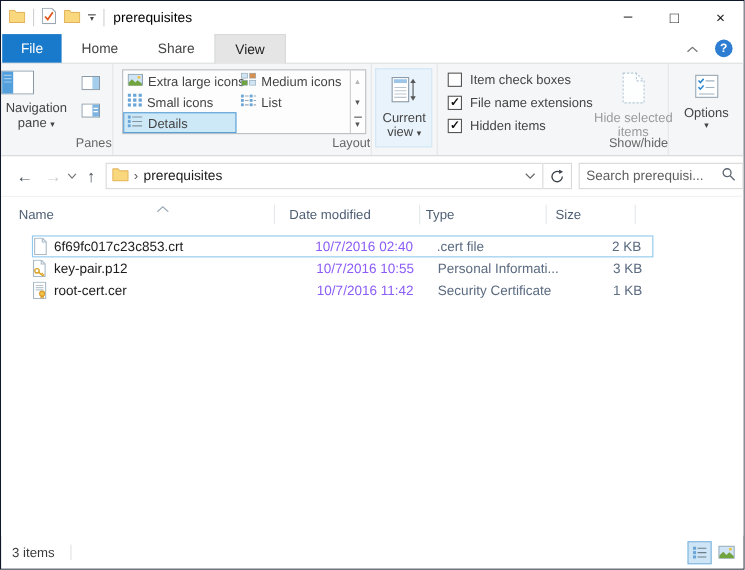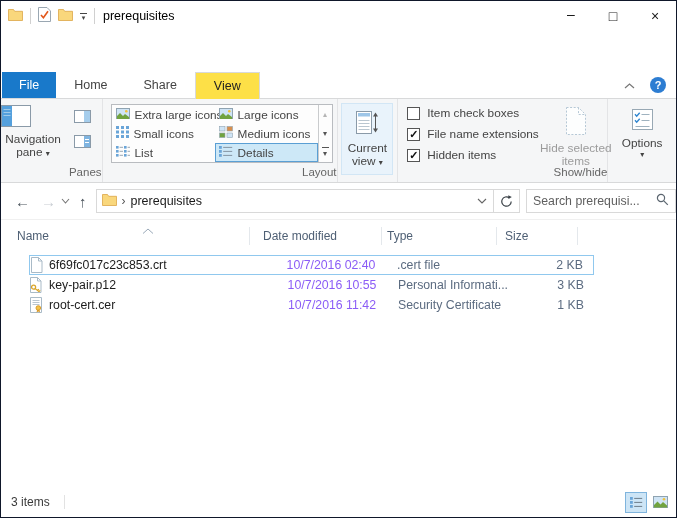--- a/index.html
+++ b/index.html
@@ -21,24 +21,24 @@
   .qat-caret .bar { width:7px; height:1px; background:#444; margin-bottom:1px; }
   .qat-caret .tri { font-size:7px; color:#444; line-height:5px; }
   .win-title { margin-left:8px; font-size:12.5px; color:#000; }
   .win-controls { margin-left:auto; display:flex; height:30px; }
   .win-btn { width:42px; height:30px; display:flex; align-items:center; justify-content:center;
              font-size:14px; color:#1a1a1a; cursor:default; }
   .win-btn.min span { position:relative; top:-2px; }
 
   
   .tabstrip { height:27px; flex:none; display:flex; align-items:center; background:#fff;
-              border-bottom:1px solid #d8d9da; position:relative;margin-top:41px; }
+              border-bottom:1px solid #d8d9da; position:relative; }
   .tab { padding:0 18px; height:26px; line-height:26px; font-size:12.5px; color:#444; cursor:default; }
   .tab-file { background:#1979ca; color:#fff; margin-left:1px; padding:0 17px; }
-  .tab-active { background:#fde047; border:1px solid #d8d9da; border-bottom:none;
+  .tab-active { background:#e5e5e5; border:1px solid #d8d9da; border-bottom:none;
                 height:27px; line-height:26px; margin-bottom:-1px; color:#222; }
   .tabstrip-right { margin-left:auto; display:flex; align-items:center; gap:15px;
                     padding-right:10px; height:26px; }
   .help-badge { width:16px; height:16px; border-radius:50%; background:#2d7dd2; color:#fff;
                 font-size:11px; font-weight:bold; display:flex; align-items:center; justify-content:center; }
 
   
   .ribbon { height:84px; flex:none; background:#f5f6f7; border-bottom:1px solid #d8d9da;
             display:flex; position:relative; }
   .rgroup { position:relative; border-right:1px solid #e3e4e6; padding-top:3px; }
@@ -232,56 +232,48 @@
         <div class="gallery-grid">
           <div class="gallery-item">
             <span><svg width="14" height="11" viewBox="0 0 14 11">
                   <rect x=".5" y=".5" width="13" height="10" fill="#cfe4f5" stroke="#8fa3b1"></rect>
                   <path d="M1 8l3-3 3 3 2-2 4 3v2H1z" fill="#71a33f"></path>
                   <circle cx="10.3" cy="3.3" r="1.3" fill="#f0c23c"></circle>
                 </svg></span>
             <span>Extra large icons</span>
           </div>
           <div class="gallery-item">
-            <span><svg width="14" height="11" viewBox="0 0 14 11">
-                  <rect x=".5" y=".5" width="13" height="10" fill="#cfe4f5" stroke="#8fa3b1"></rect>
-                  <path d="M1 8l3-3 3 3 2-2 4 3v2H1z" fill="#71a33f"></path>
-                  <circle cx="10.3" cy="3.3" r="1.3" fill="#f0c23c"></circle>
+            <span><svg width="14" height="12" viewBox="0 0 14 12">
+                  <g stroke="#8fa3b1" stroke-width=".6">
+                    <rect x=".5" y=".5" width="5.5" height="4.5" fill="#cfe4f5"></rect>
+                    <rect x="8" y=".5" width="5.5" height="4.5" fill="#d88f4e"></rect>
+                    <rect x=".5" y="7" width="5.5" height="4.5" fill="#71a33f"></rect>
+                    <rect x="8" y="7" width="5.5" height="4.5" fill="#cfe4f5"></rect>
+                  </g>
                 </svg></span>
-            <span>Large icons</span>
+            <span>Medium icons</span>
           </div>
           <div class="gallery-item">
             <span><svg width="13" height="12" viewBox="0 0 13 12">
                   <g fill="#6aa5d8">
                     <rect x="0" y="0" width="3" height="3"></rect>
                     <rect x="5" y="0" width="3" height="3"></rect>
                     <rect x="10" y="0" width="3" height="3"></rect>
                     <rect x="0" y="4.5" width="3" height="3"></rect>
                     <rect x="5" y="4.5" width="3" height="3"></rect>
                     <rect x="10" y="4.5" width="3" height="3"></rect>
                     <rect x="0" y="9" width="3" height="3"></rect>
                     <rect x="5" y="9" width="3" height="3"></rect>
                     <rect x="10" y="9" width="3" height="3"></rect>
                   </g>
                 </svg></span>
             <span>Small icons</span>
           </div>
           <div class="gallery-item">
             <span><svg width="14" height="12" viewBox="0 0 14 12">
-                  <g stroke="#8fa3b1" stroke-width=".6">
-                    <rect x=".5" y=".5" width="5.5" height="4.5" fill="#cfe4f5"></rect>
-                    <rect x="8" y=".5" width="5.5" height="4.5" fill="#d88f4e"></rect>
-                    <rect x=".5" y="7" width="5.5" height="4.5" fill="#71a33f"></rect>
-                    <rect x="8" y="7" width="5.5" height="4.5" fill="#cfe4f5"></rect>
-                  </g>
-                </svg></span>
-            <span>Medium icons</span>
-          </div>
-          <div class="gallery-item">
-            <span><svg width="14" height="12" viewBox="0 0 14 12">
                   <g fill="#6aa5d8">
                     <rect x="0" y="1" width="2.6" height="2.6"></rect>
                     <rect x="0" y="5" width="2.6" height="2.6"></rect>
                     <rect x="0" y="9" width="2.6" height="2.6"></rect>
                     <rect x="8" y="1" width="2.6" height="2.6"></rect>
                     <rect x="8" y="5" width="2.6" height="2.6"></rect>
                     <rect x="8" y="9" width="2.6" height="2.6"></rect>
                   </g>
                   <g stroke="#9aa7b2">
                     <path d="M3.6 2.3h3.4M3.6 6.3h3.4M3.6 10.3h3.4M11.6 2.3h2.4M11.6 6.3h2.4M11.6 10.3h2.4"></path>

